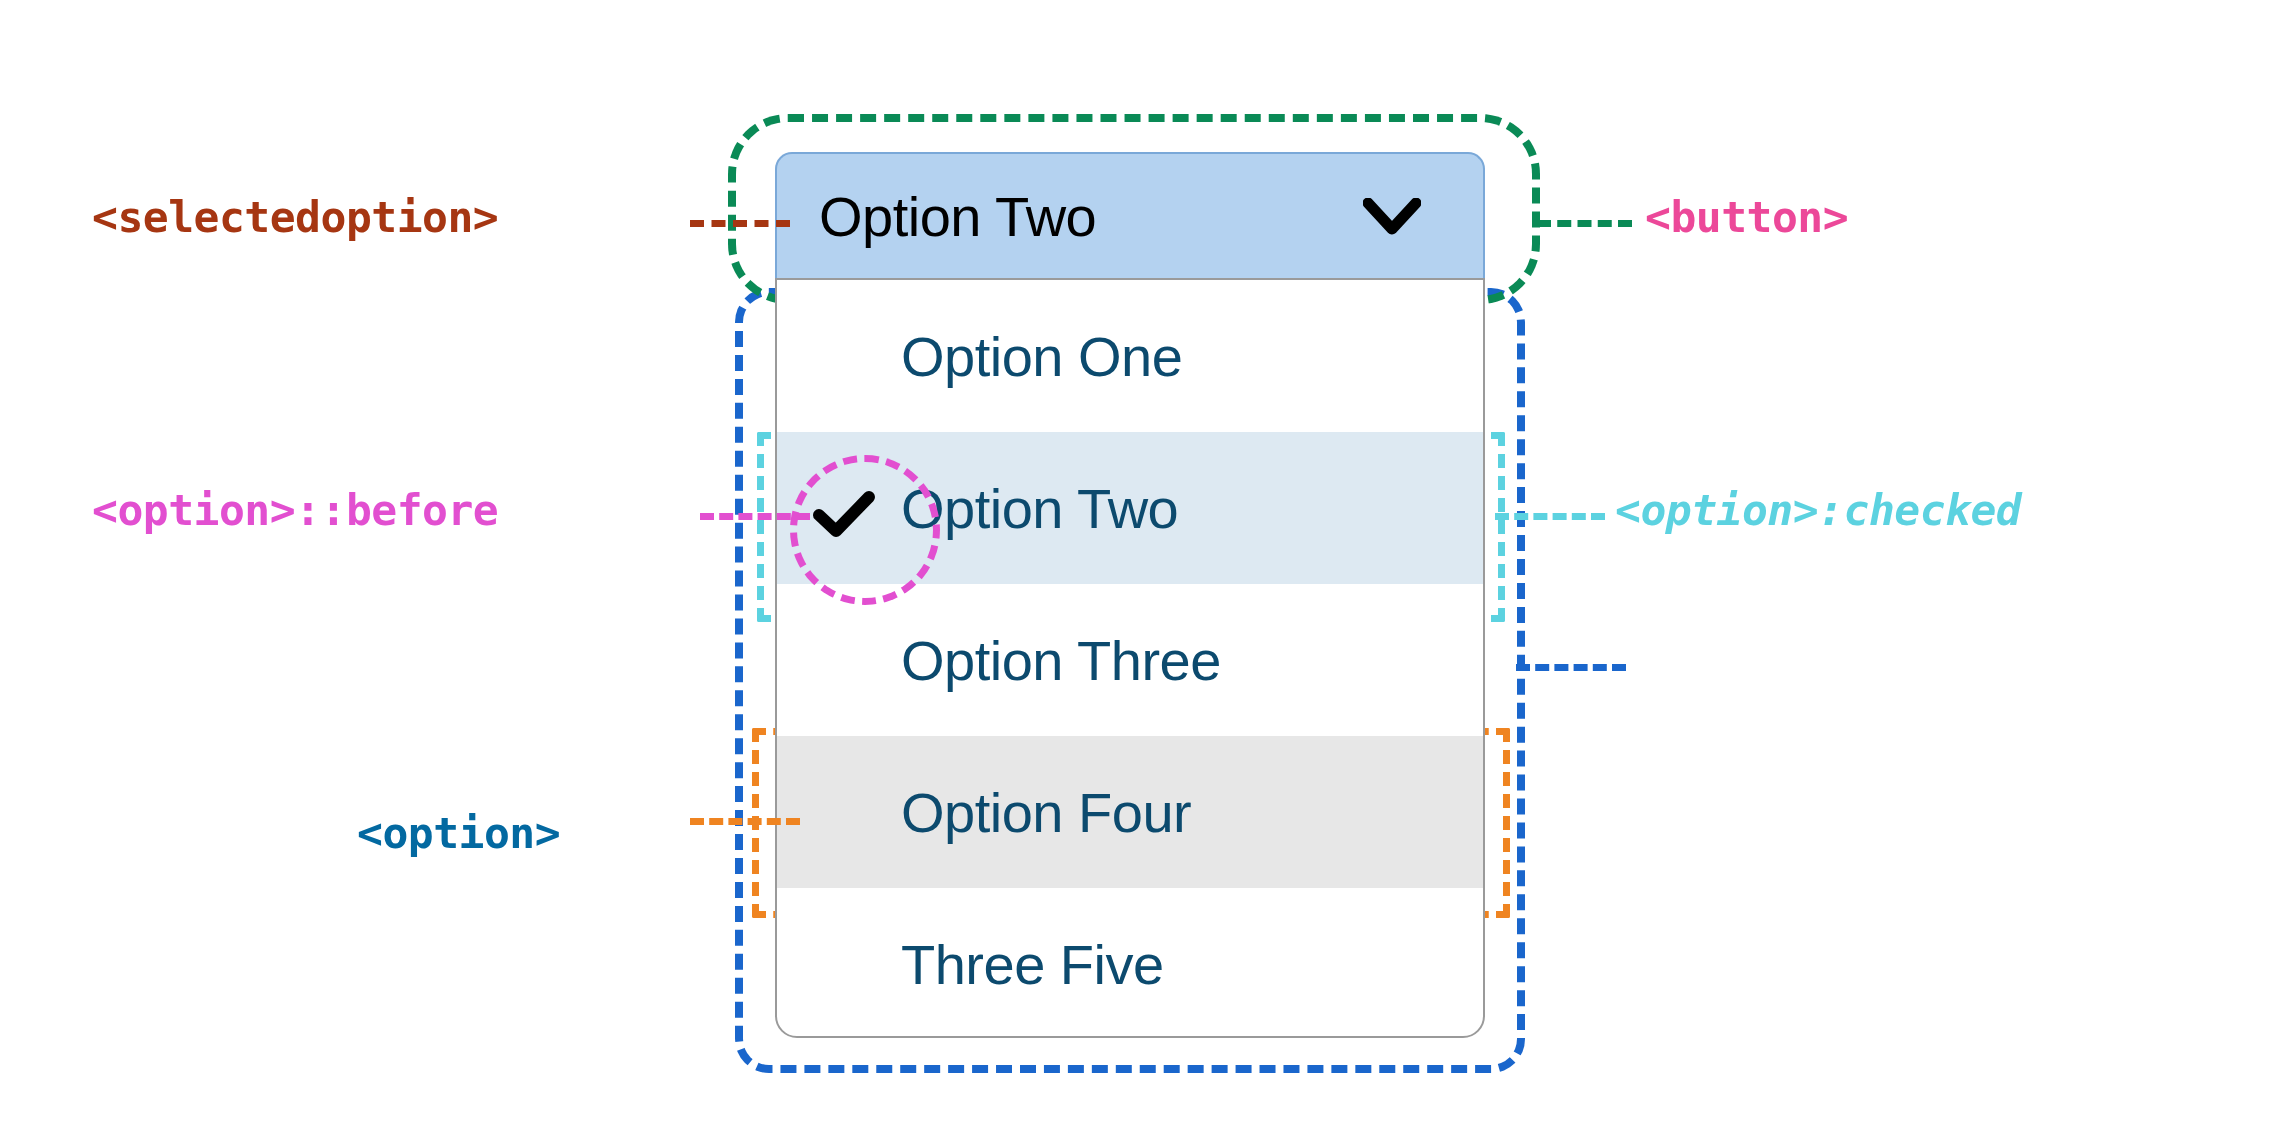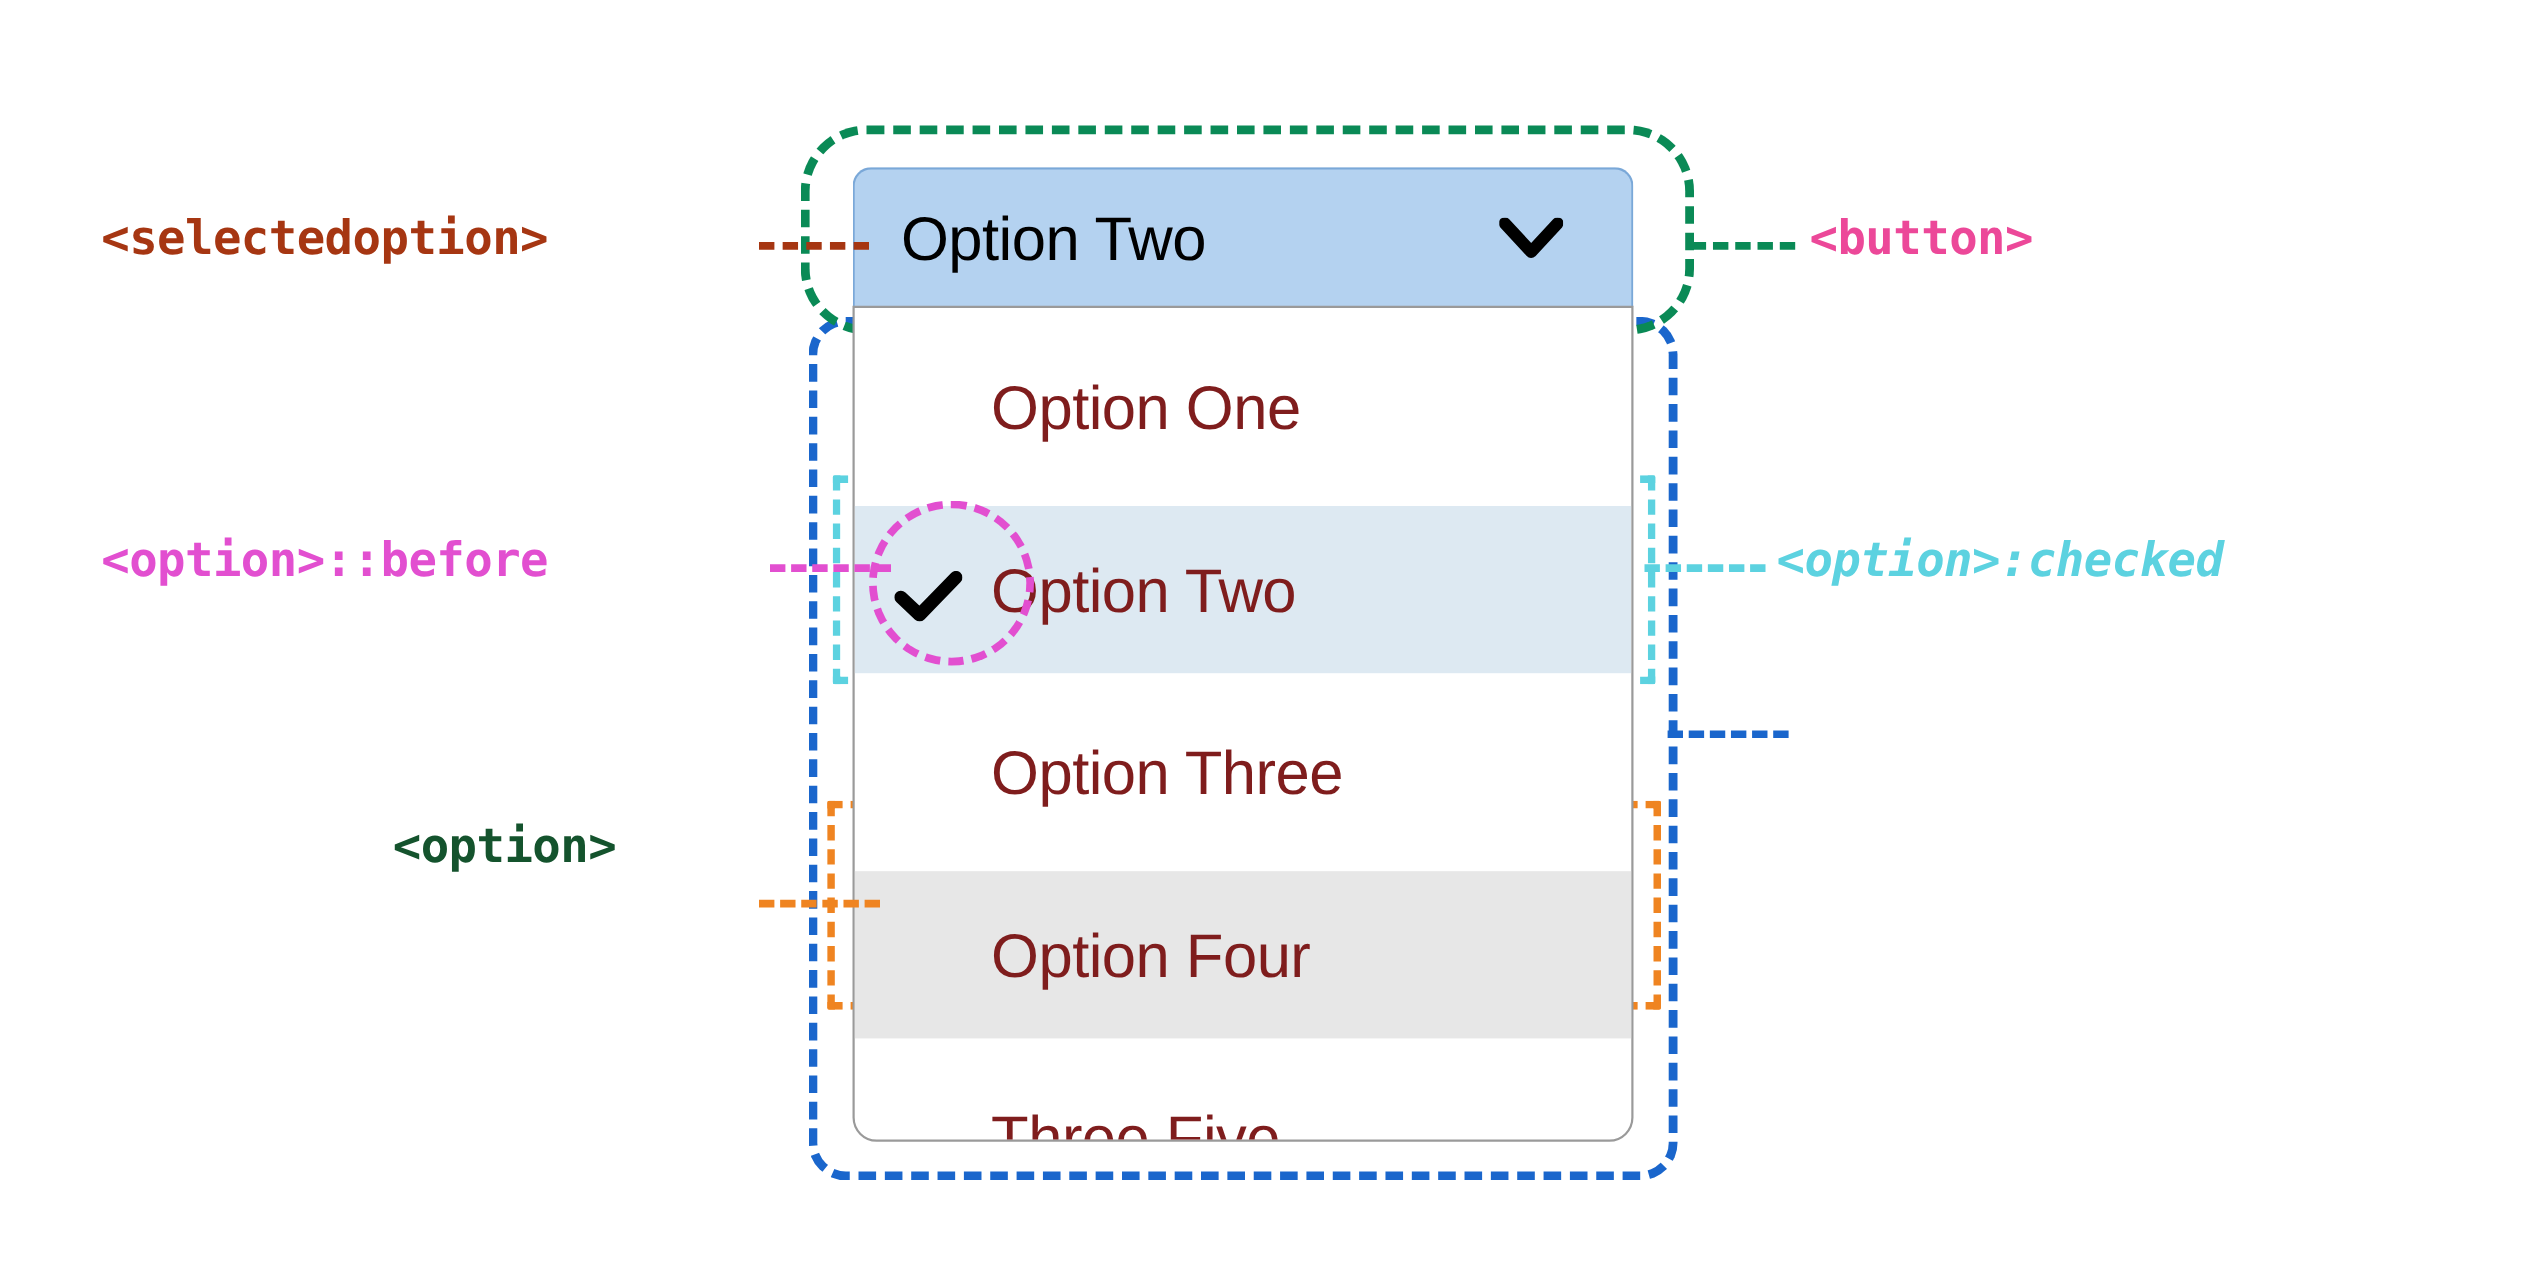--- a/index.html
+++ b/index.html
@@ -104,23 +104,22 @@
     overflow: hidden;
   }
   .opt {
     position: relative;
     height: 152px;
     display: flex;
     align-items: center;
     padding-left: 124px;
     box-sizing: border-box;
     font-size: 56px;
-    color: #7f1d1d;
+    color: #0c4a6e;
     letter-spacing: -0.5px;
-    margin-top: 14px;
   }
   .opt.checked { background: #dde9f2; }
   .opt.hovered { background: #e7e7e7; }
   .opt .check {
     position: absolute;
     left: 36px;
     top: 50%;
     transform: translateY(-50%);
     width: 62px;
     height: 46px;
@@ -211,15 +210,15 @@
 
   <div class="anno-label left" style="left:92px; top:196px; color:#a63612;">&lt;selectedoption&gt;</div>
 
   <div class="anno-label right" style="left:1645px; top:196px; color:#ec4899;">&lt;button&gt;</div>
 
   <div class="anno-label left" style="left:92px; top:489px; color:#e24fd0;">&lt;option&gt;::before</div>
 
   <div class="anno-label right" style="left:1615px; top:489px; color:#5cd2e0;font-style:italic;">&lt;option&gt;:checked</div>
 
 
-  <div class="anno-label left" style="left:357px; top:749px; color:#14532d;">&lt;option&gt;</div>
+  <div class="anno-label left" style="left:357px; top:812px; color:#0369a1;">&lt;option&gt;</div>
 
 </div>
 
 </body></html>

